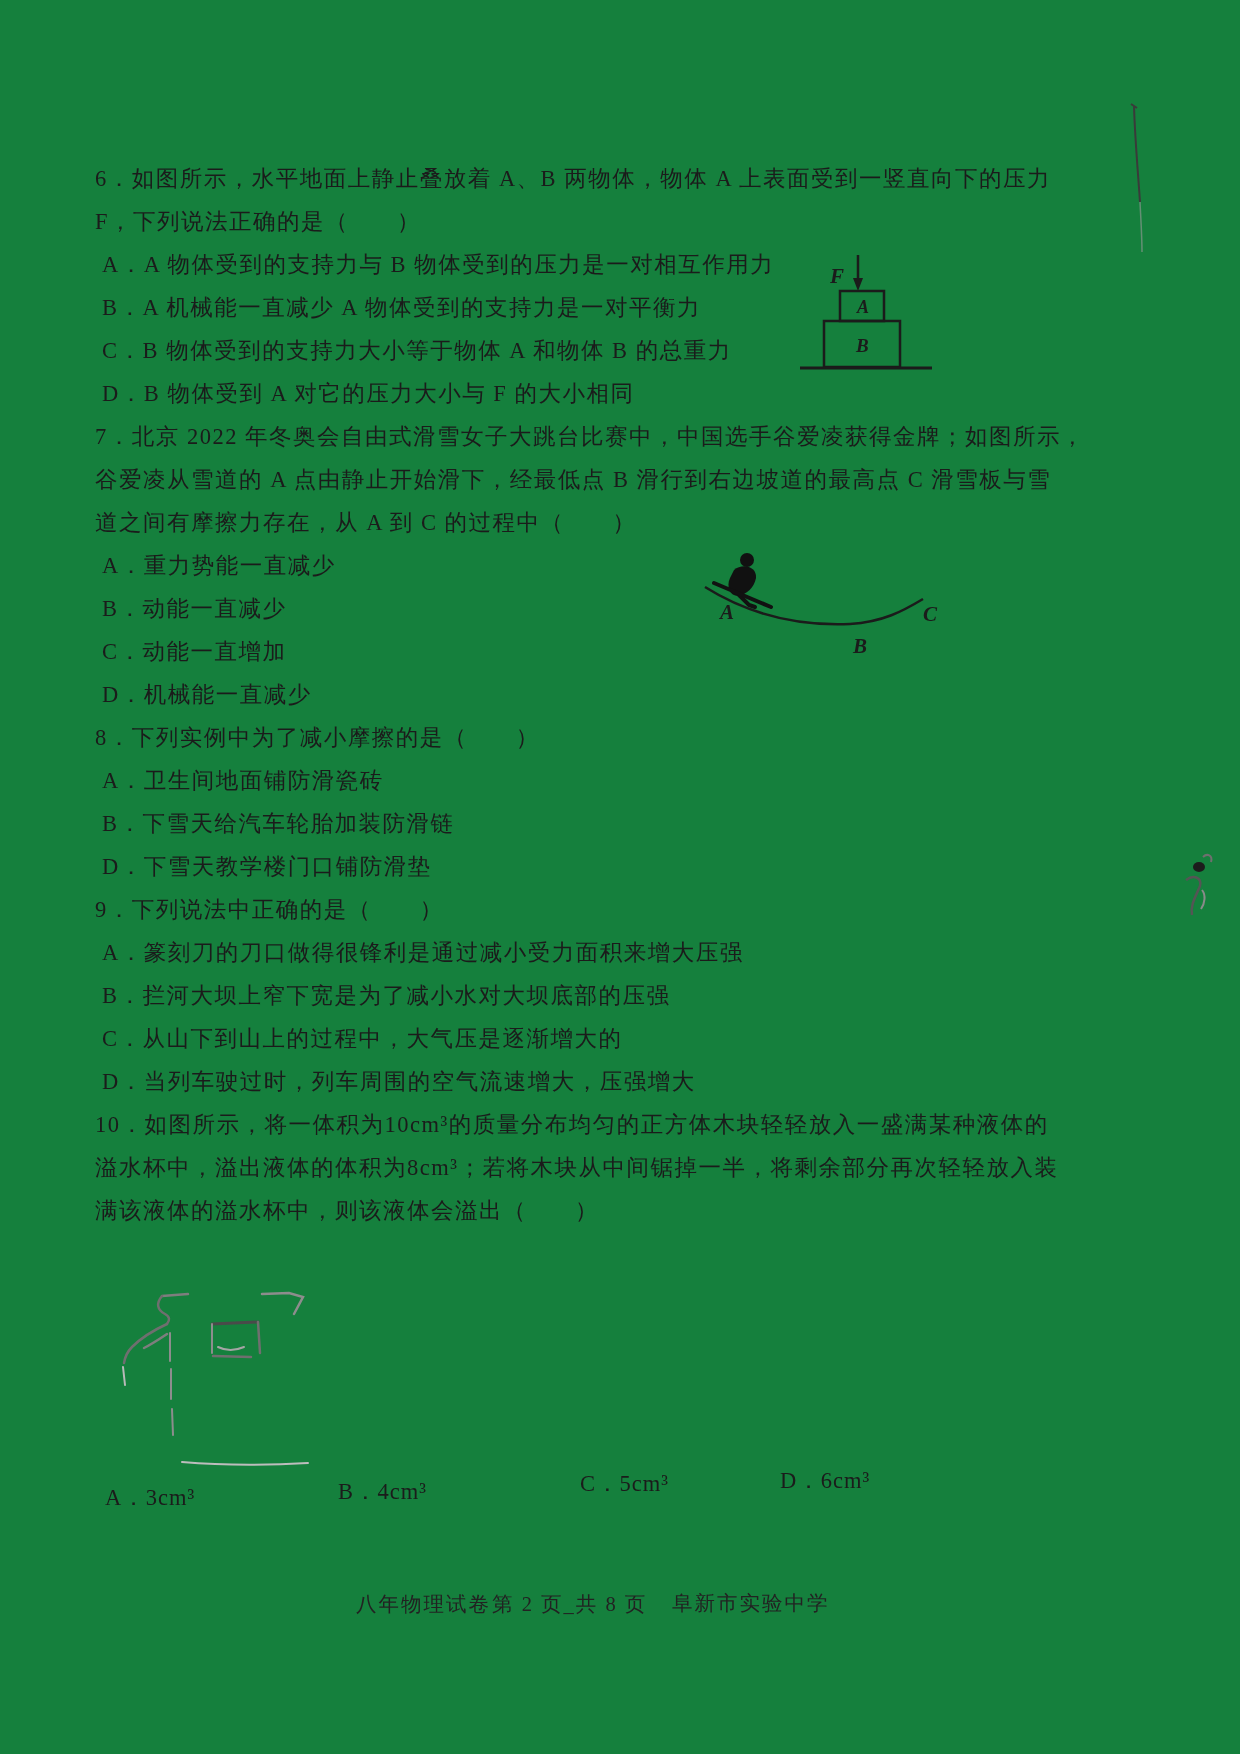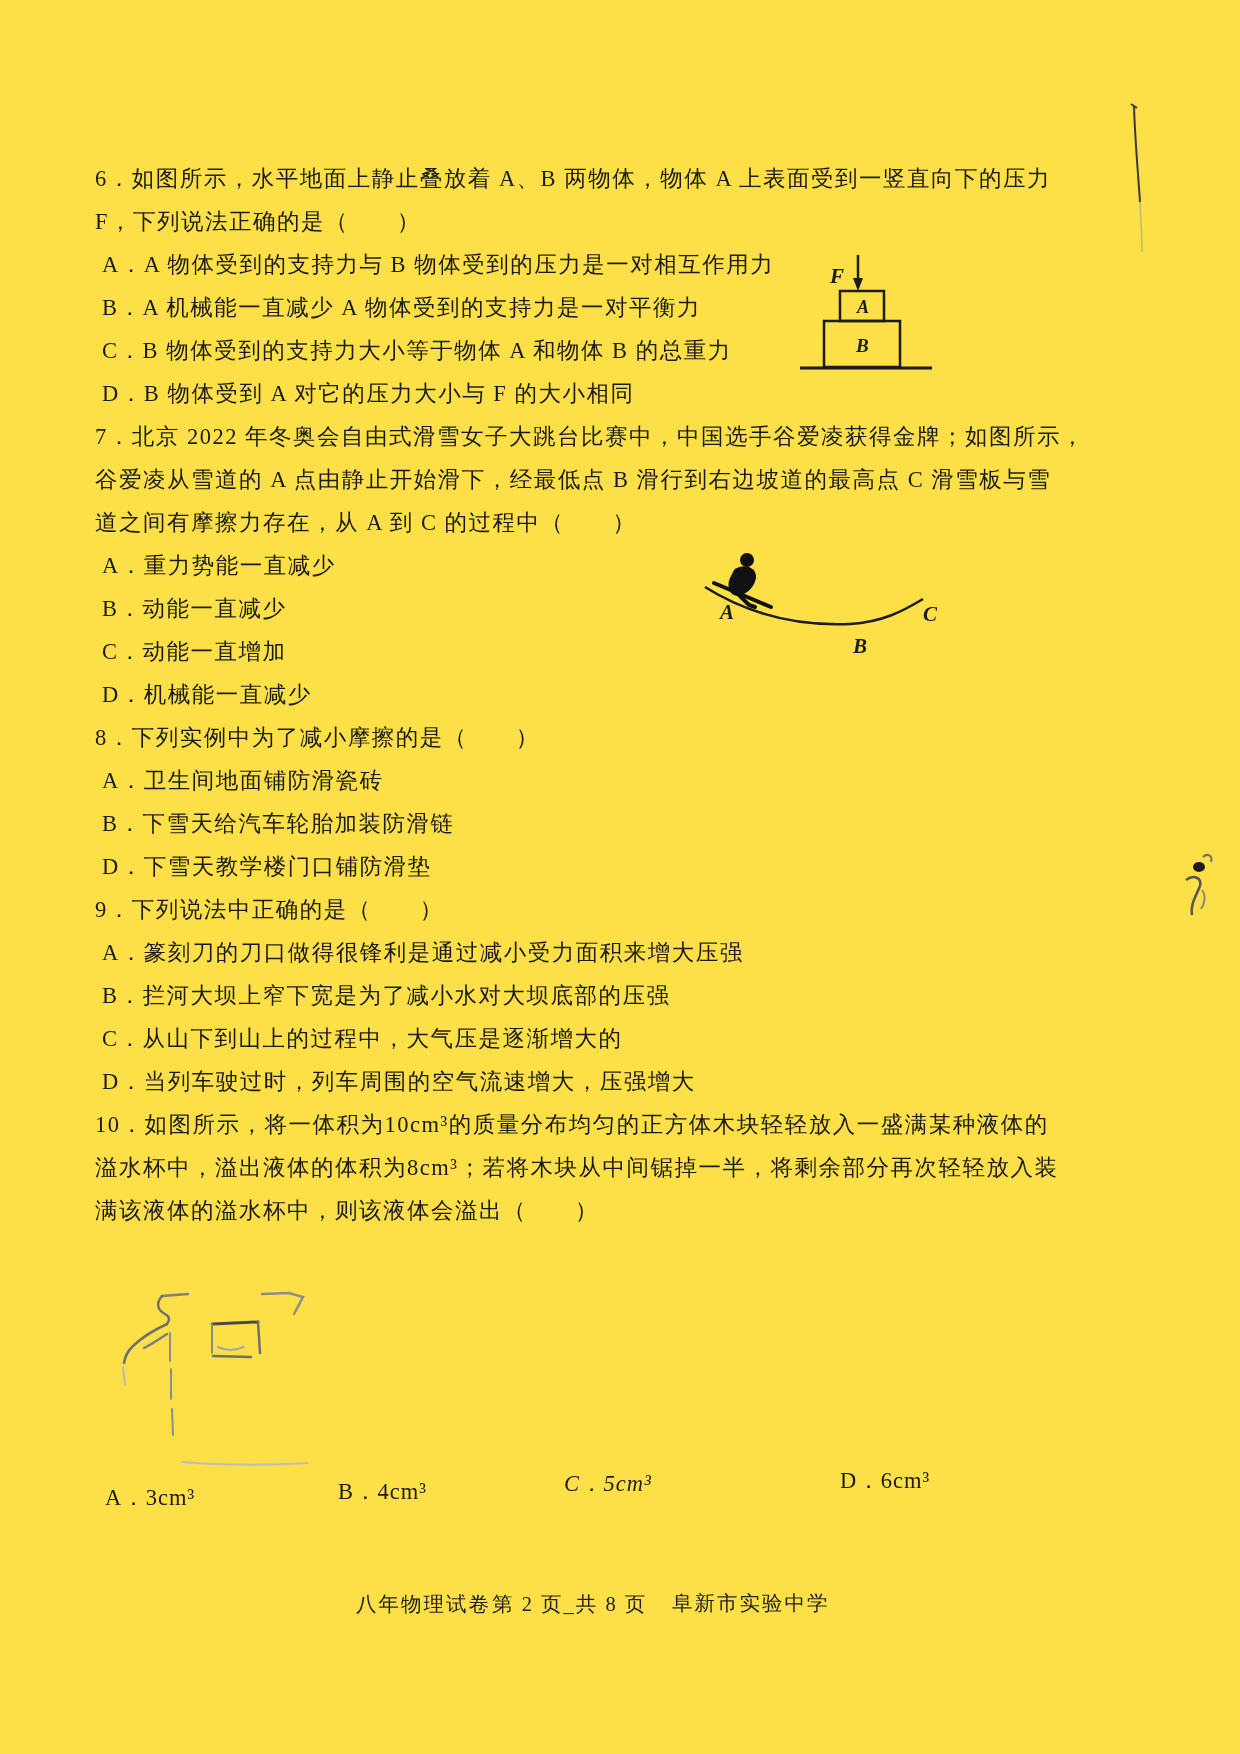--- a/index.html
+++ b/index.html
@@ -1,18 +1,18 @@
 <!DOCTYPE html>
 <html><head>
 <meta charset="utf-8">
 <style>
   html,body { margin:0; padding:0; background:#e8e8e8; }
   .page {
     position:relative; width:1240px; height:1754px; margin:0 auto;
-    background:#fde047; overflow:hidden;
+    background:#15803d; overflow:hidden;
     font-family:"Liberation Serif","DejaVu Serif",serif;
     color:#1b1b1b;
   }
   .content { position:absolute; left:95px; top:157px; width:1070px; }
   .line {
     height:43px; line-height:43px; font-size:22.5px;
     letter-spacing:1.5px; white-space:nowrap;
   }
   .opt { padding-left:7px; }
   .q10-options { position:absolute; left:0; top:0; width:100%; height:0; }
@@ -99,22 +99,22 @@
       <path d="M102,39 L102,68" stroke="#8d8d8d" stroke-width="2"></path>
       <path d="M103,71 L141,72" stroke="#6f6f6f" stroke-width="2.5"></path>
       <path d="M108,62 Q120,68 134,62" stroke="#a5a5a5" stroke-width="2"></path>
       <path d="M72,177 Q130,182 198,178" stroke="#bdbdbd" stroke-width="2"></path>
     </g>
   </svg>
 
   <div class="q10-options">
     <span class="q10opt" style="left:105px; top:1482px;">A．3cm³</span>
     <span class="q10opt" style="left:338px; top:1476px;">B．4cm³</span>
-    <span class="q10opt" style="left:564px; top:1468px;font-style:italic;">C．5cm³</span>
-    <span class="q10opt" style="left:840px; top:1465px;text-align:center;">D．6cm³</span>
+    <span class="q10opt" style="left:580px; top:1468px;">C．5cm³</span>
+    <span class="q10opt" style="left:780px; top:1465px;text-align:center;">D．6cm³</span>
   </div>
 
   <div>
     <span class="footer-part" style="left:356px; top:1590px;">八年物理试卷</span>
     <span class="footer-part" style="left:492px; top:1590px;">第 2 页_共 8 页</span>
     <span class="footer-part" style="left:672px; top:1589px;font-family:Liberation Mono, monospace;">阜新市实验中学</span>
   </div>
 
   <svg class="fig" style="left:1125px; top:100px;" width="26" height="160" viewBox="0 0 26 160">
     <path d="M6,4 L12,8" stroke="#3a3a3a" stroke-width="2" fill="none"></path>

